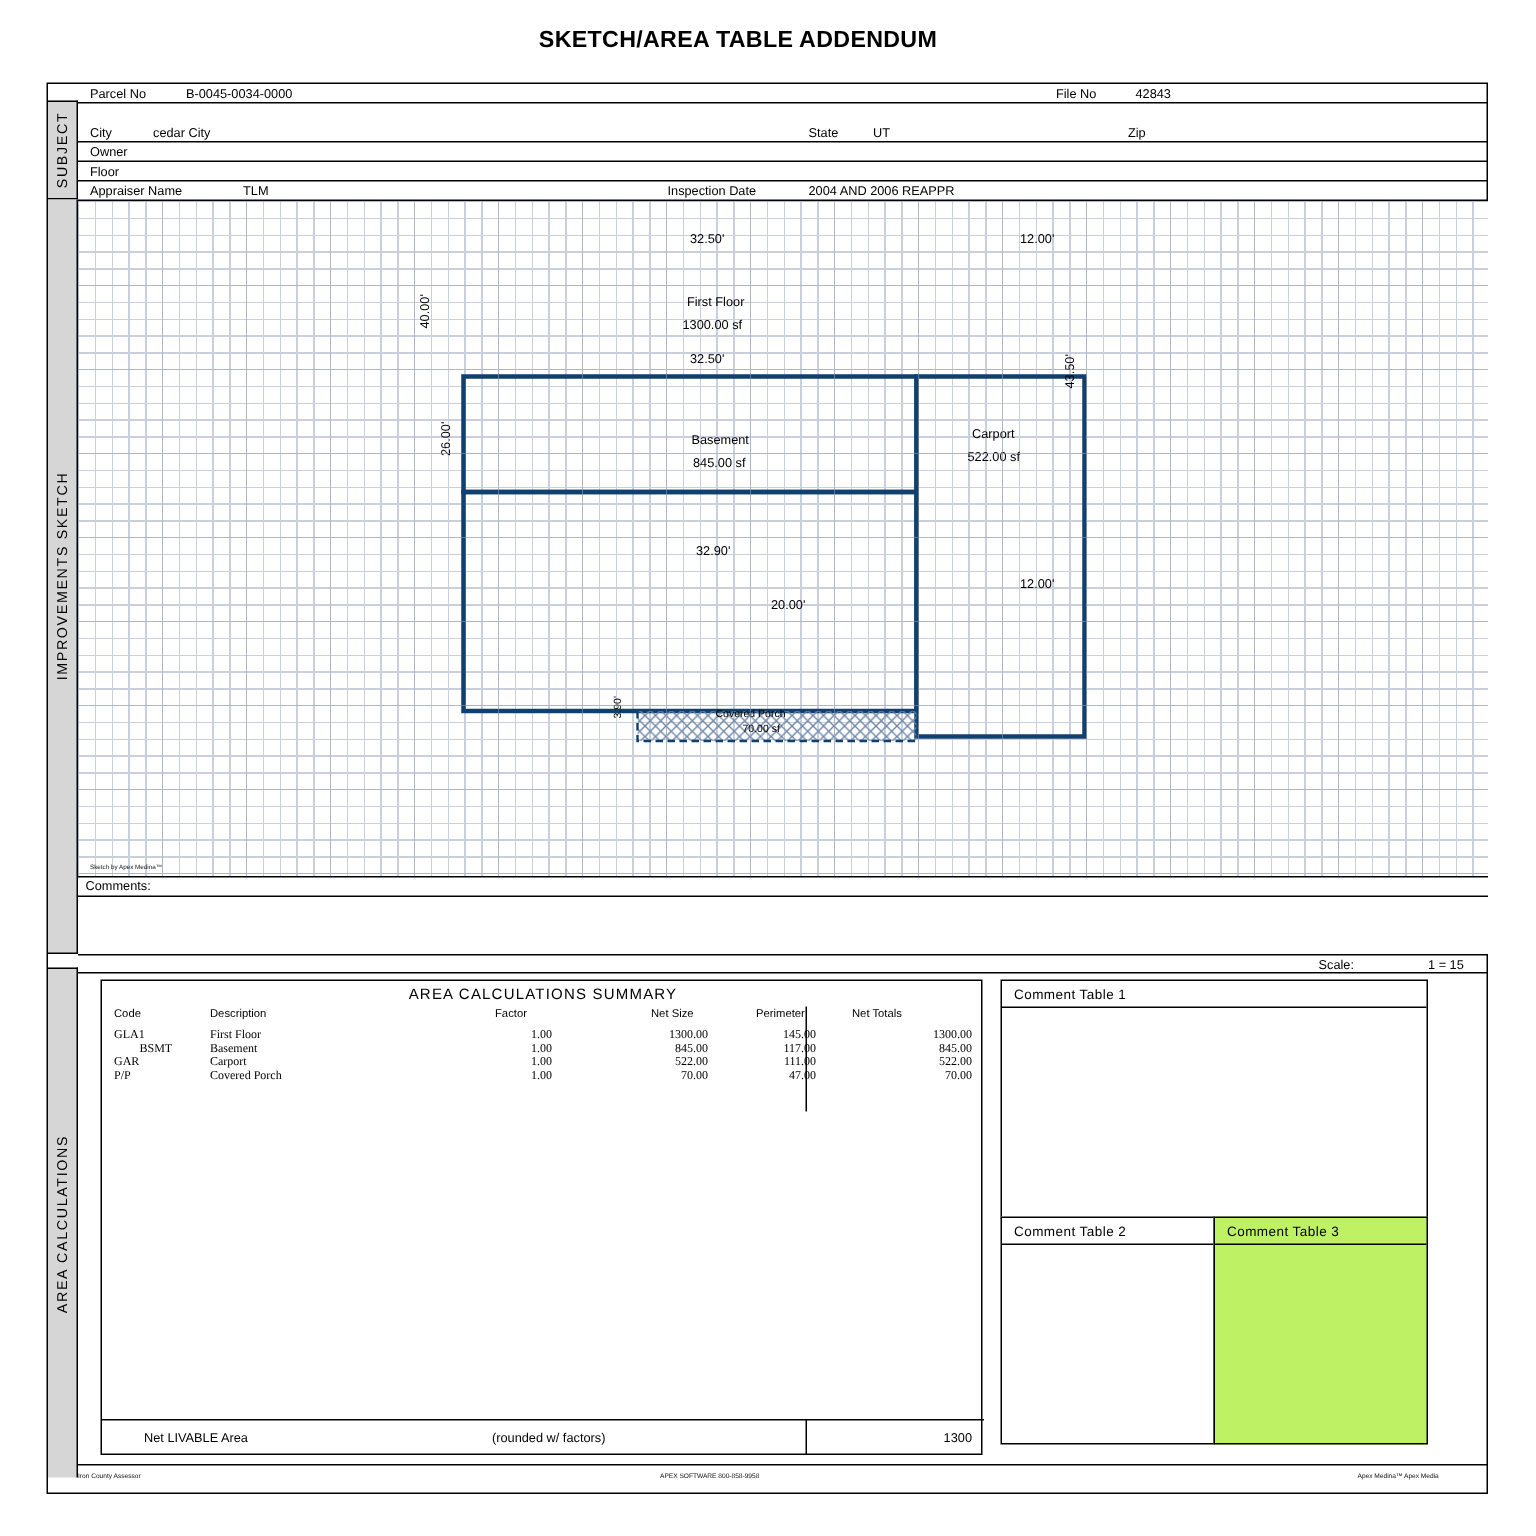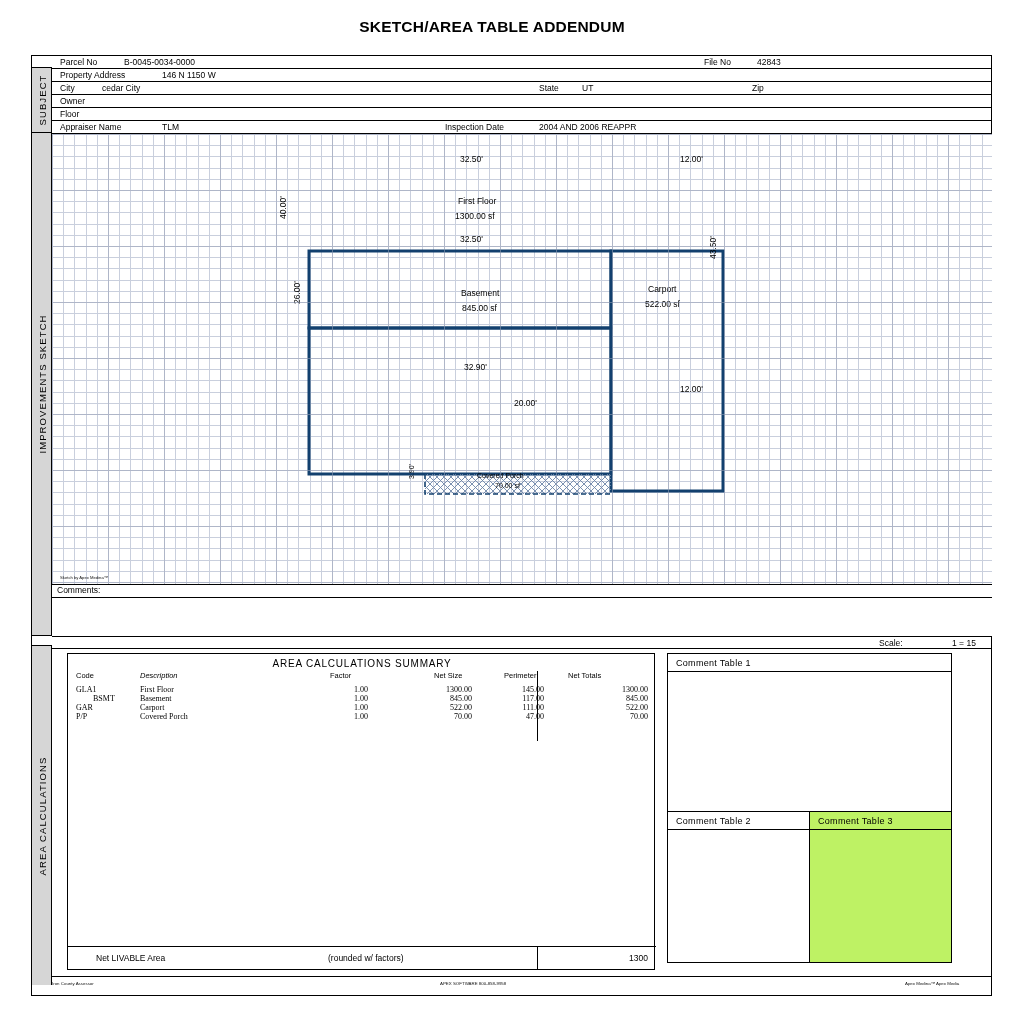--- a/index.html
+++ b/index.html
@@ -152,24 +152,20 @@
 
 <div id="subject">
 
   <div class="srow" style="top:0px;">
     <span class="slabel" style="left:8px;">Parcel No</span>
     <span class="sval" style="left:72px;">B-0045-0034-0000</span>
     <span class="slabel" style="left:652px;">File No</span>
     <span class="sval" style="left:705px;">42843</span>
   </div>
 
-  <div class="srow" style="top:13px;">
-    <span class="slabel" style="left:8px;">Property Address</span>
-    <span class="sval" style="left:110px;">146 N 1150 W</span>
-  </div>
 
   <div class="srow" style="top:26px;">
     <span class="slabel" style="left:8px;">City</span>
     <span class="sval" style="left:50px;">cedar City</span>
     <span class="slabel" style="left:487px;">State</span>
     <span class="sval" style="left:530px;">UT</span>
     <span class="slabel" style="left:700px;">Zip</span>
     <span class="sval" style="left:730px;"></span>
   </div>
 
@@ -243,21 +239,21 @@
 
 <div id="scale-row">
   <span id="scale-label">Scale:</span>
   <span id="scale-value">1 = 15</span>
 </div>
 
 <div id="calc-box">
   <div id="calc-title">AREA  CALCULATIONS  SUMMARY</div>
 
   <span class="calc-hdr" style="left:8px;">Code</span>
-  <span class="calc-hdr" style="left:72px;font-style:italic;">Description</span>
+  <span class="calc-hdr" style="left:72px;">Description</span>
   <span class="calc-hdr" style="left:262px;">Factor</span>
   <span class="calc-hdr" style="left:366px;">Net Size</span>
   <span class="calc-hdr" style="left:436px;">Perimeter</span>
   <span class="calc-hdr" style="left:500px;">Net Totals</span>
 
   <div id="calc-vline"></div>
 
   <span class="calc-row" style="left:8px;top:31px;">GLA1</span>
   <span class="calc-row" style="left:72px;top:31px;">First Floor</span>
   <span class="calc-row" style="left:250px;top:31px;width:50px;text-align:right;display:block;">1.00</span>

